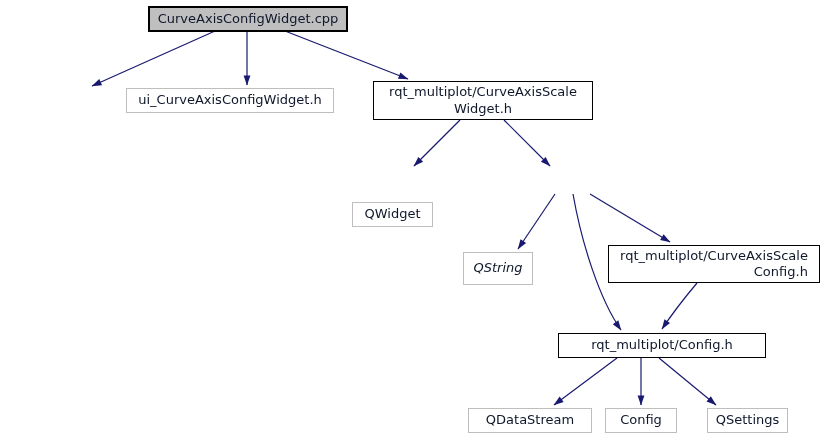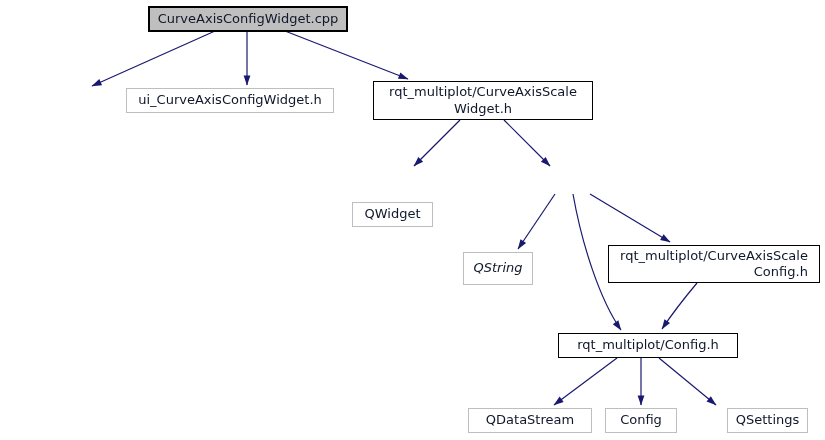--- a/index.html
+++ b/index.html
@@ -63,21 +63,21 @@
 Widget.h</div>
 
   <div class="node gray" style="left:352px;top:169px;width:81px;height:25px;margin-top:33px;">QWidget</div>
 
 
   <div class="node gray" style="left:463px;top:252px;width:70px;height:33px;font-style:italic;">QString</div>
 
   <div class="node black" style="left:608px;top:245px;width:212px;height:38px;text-align:right;">rqt_multiplot/CurveAxisScale
 Config.h</div>
 
-  <div class="node black" style="left:558px;top:333px;width:180px;height:25px;">rqt_multiplot/Config.h</div>
+  <div class="node black" style="left:558px;top:333px;width:208px;height:25px;">rqt_multiplot/Config.h</div>
 
   <div class="node gray" style="left:468px;top:408px;width:124px;height:25px;">QDataStream</div>
 
   <div class="node gray" style="left:605px;top:408px;width:72px;height:25px;">Config</div>
 
-  <div class="node gray" style="left:707px;top:408px;width:81px;height:25px;margin-left:20px;">QSettings</div>
+  <div class="node gray" style="left:707px;top:408px;width:81px;height:25px;">QSettings</div>
 
 </div>
 
 </body></html>

